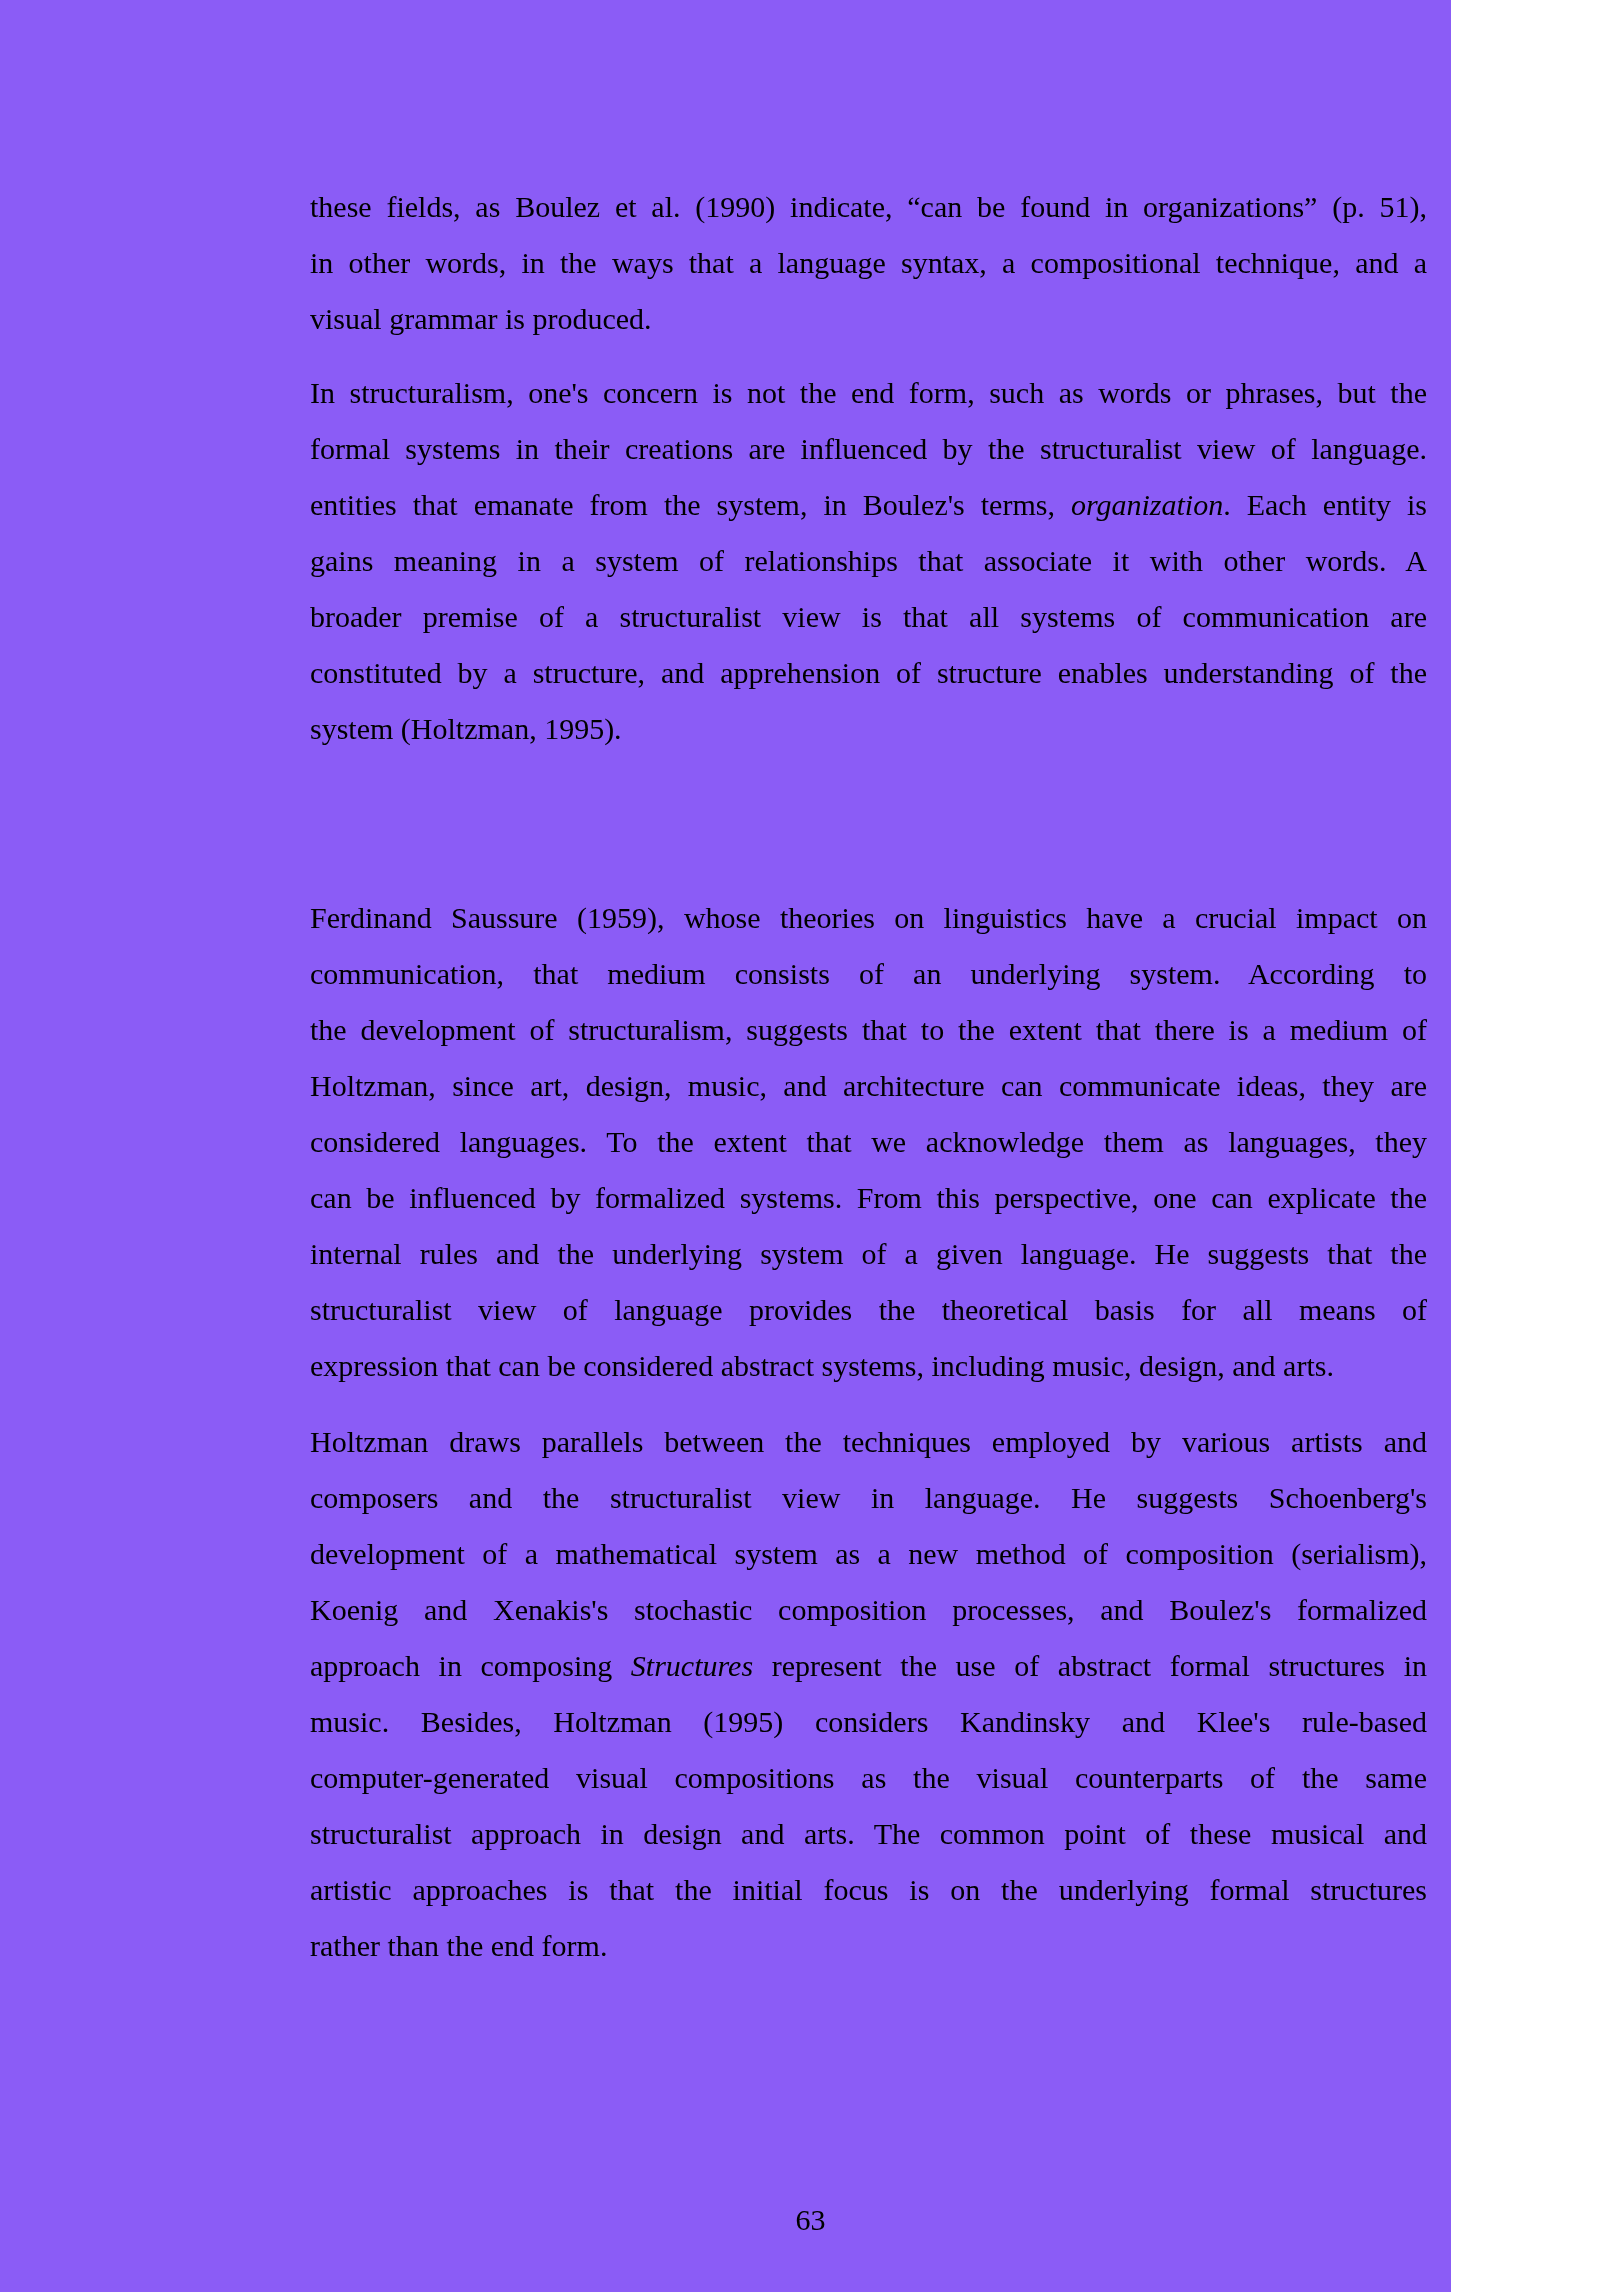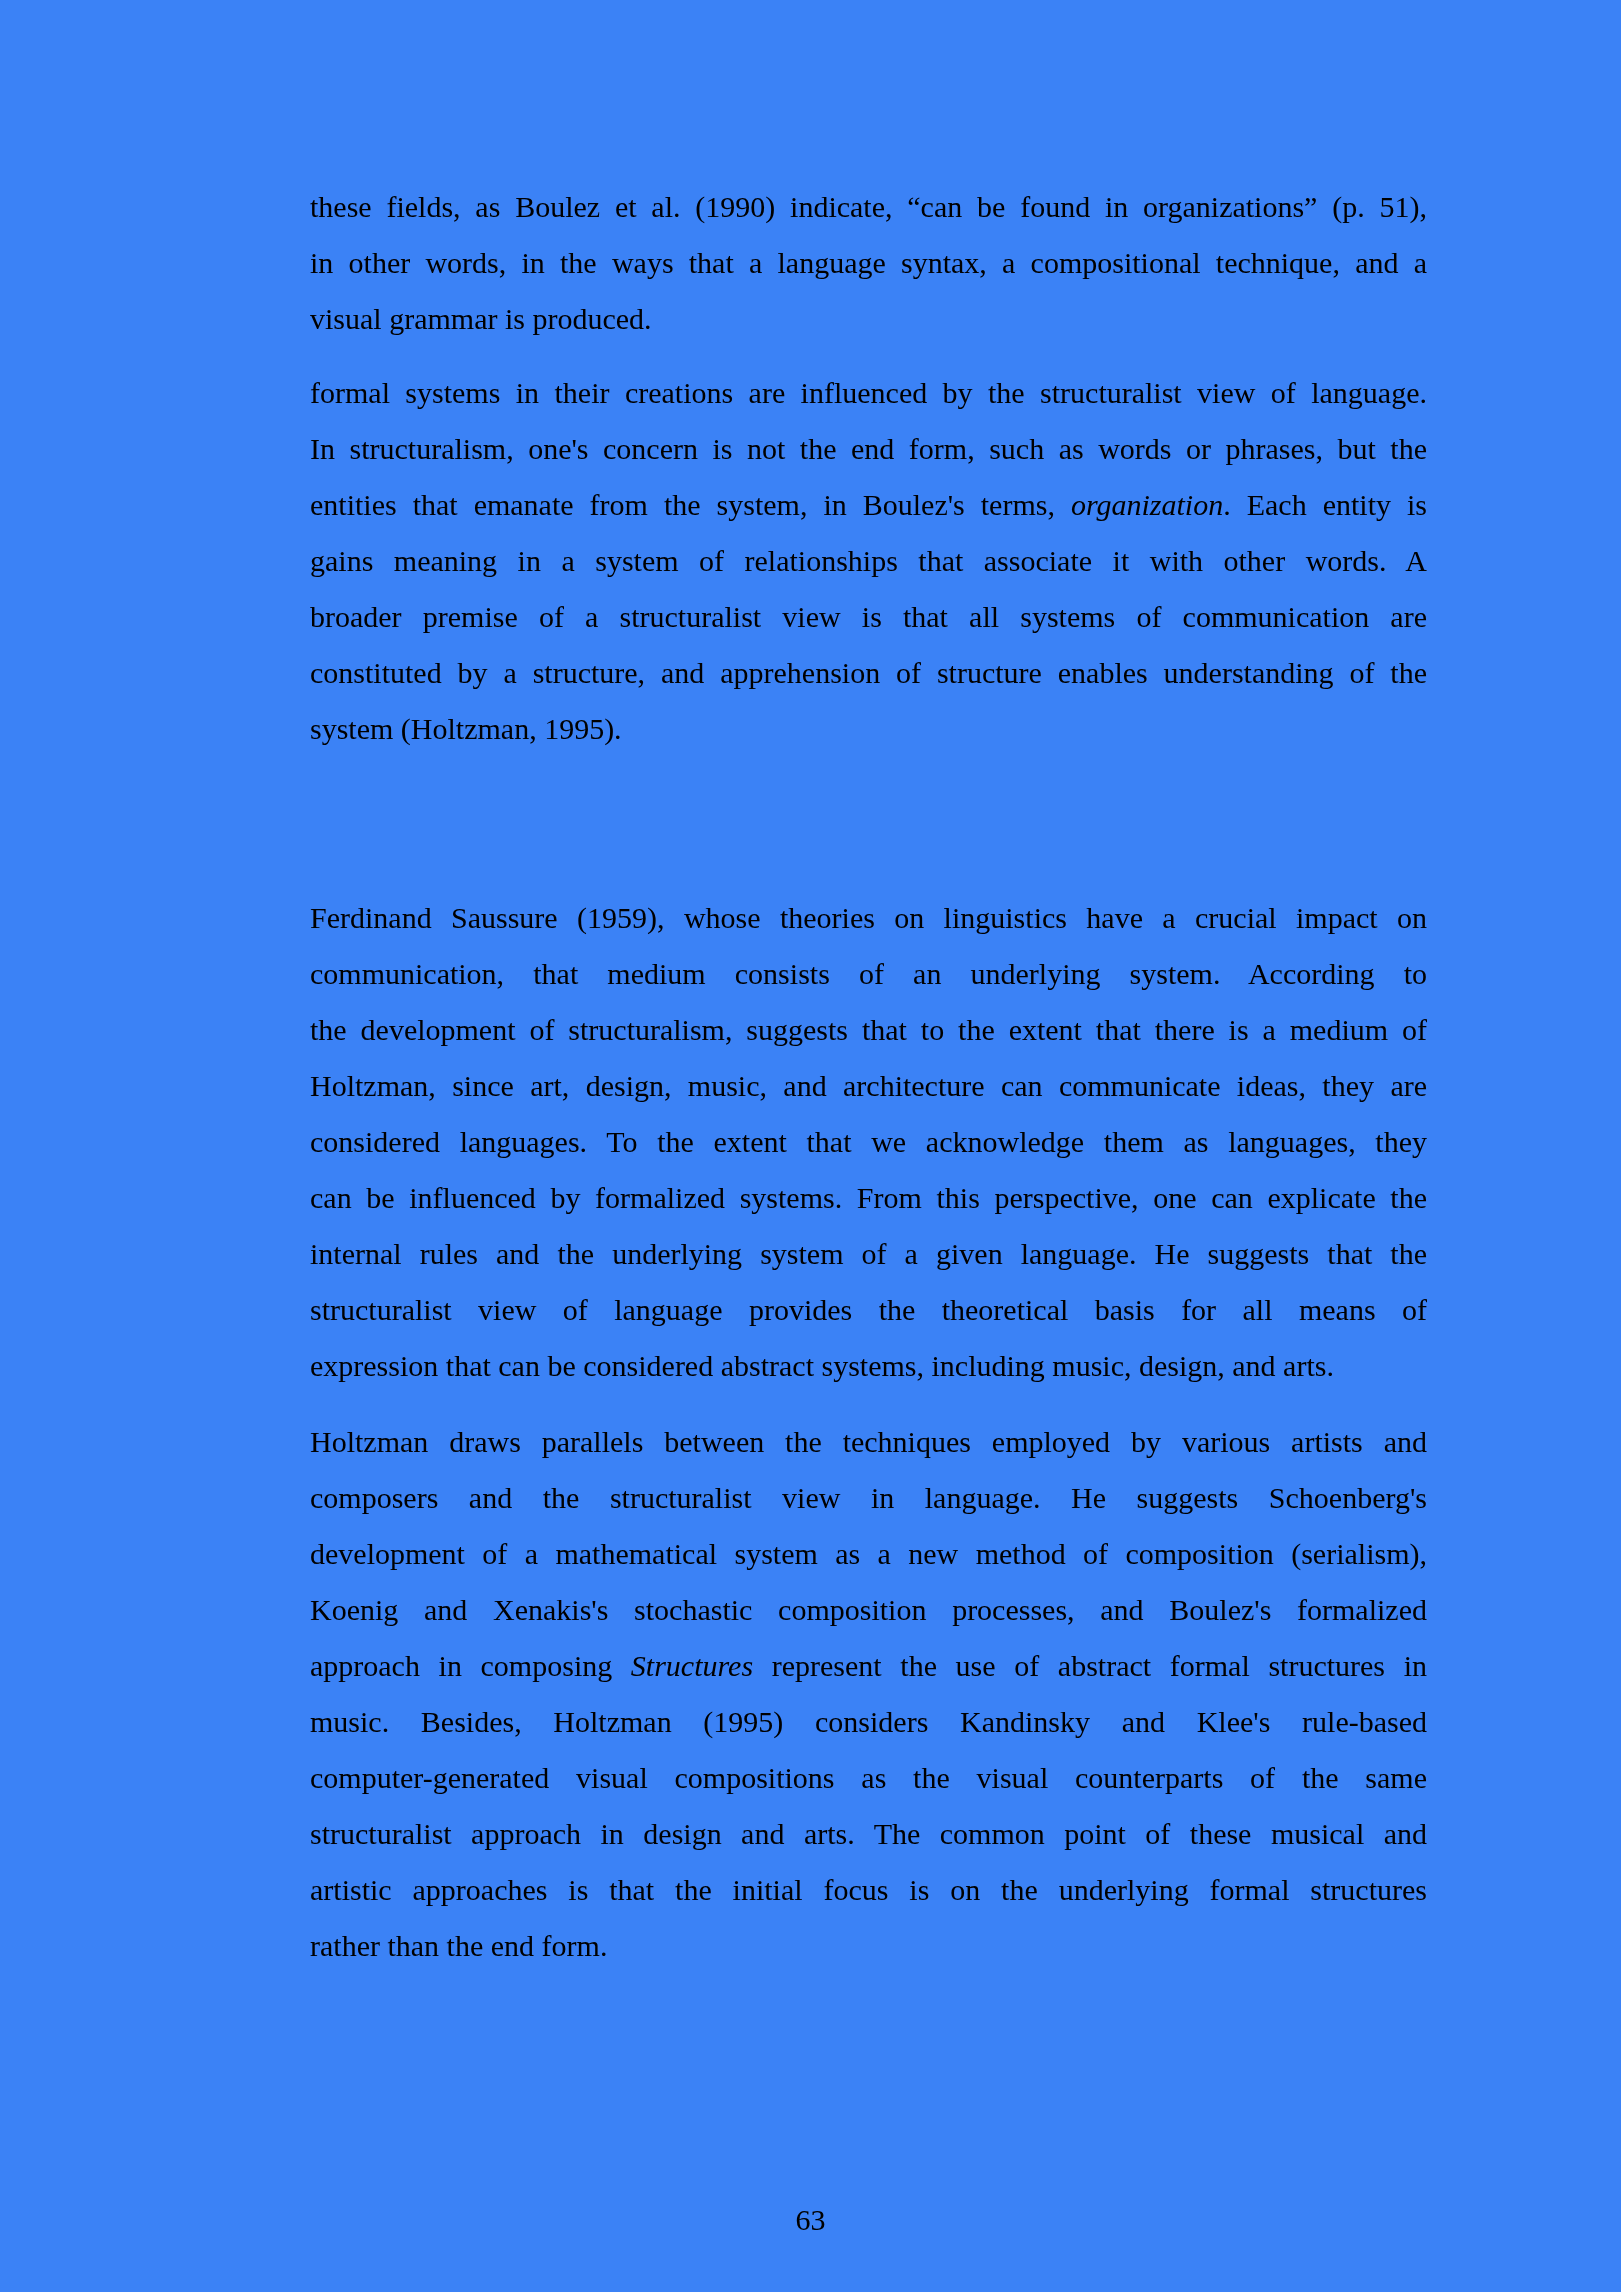--- a/index.html
+++ b/index.html
@@ -12,23 +12,23 @@
       height: 2293px;
       position: relative;
       overflow: hidden;
       font-family: "Liberation Serif", "DejaVu Serif", serif;
       color: #000000;
     }
     .page {
       position: absolute;
       left: 0;
       top: 0;
-      width: 1621px;
+      width: 1451px;
       height: 2293px;
-      background: #3b82f6;
+      background: #8b5cf6;
     }
     .body-text {
       position: absolute;
       left: 310px;
       width: 1117px;
       font-size: 30px;
       line-height: 56px;
     }
     .paragraph {
       position: absolute;
@@ -71,22 +71,22 @@
 <div class="page">
   <div class="body-text" style="top:179px;">
 
     <div class="paragraph" id="p1">
       <span class="line">these fields, as Boulez et al. (1990) indicate, “can be found in organizations” (p. 51),</span>
       <span class="line">in other words, in the ways that a language syntax, a compositional technique, and a</span>
       <span class="line last">visual grammar is produced.</span>
     </div>
 
     <div class="paragraph" id="p2">
+      <span class="line">In structuralism, one's concern is not the end form, such as words or phrases, but the</span>
       <span class="line">formal systems in their creations are influenced by the structuralist view of language.</span>
-      <span class="line">In structuralism, one's concern is not the end form, such as words or phrases, but the</span>
       <span class="line"><span>entities that emanate from the system, in Boulez's terms, </span><em>organization</em><span>. Each entity is</span></span>
       <span class="line">gains meaning in a system of relationships that associate it with other words. A</span>
       <span class="line">broader premise of a structuralist view is that all systems of communication are</span>
       <span class="line">constituted by a structure, and apprehension of structure enables understanding of the</span>
       <span class="line last">system (Holtzman, 1995).</span>
     </div>
 
     <div class="paragraph" id="p3">
       <span class="line">Ferdinand Saussure (1959), whose theories on linguistics have a crucial impact on</span>
       <span class="line">communication, that medium consists of an underlying system. According to</span>

